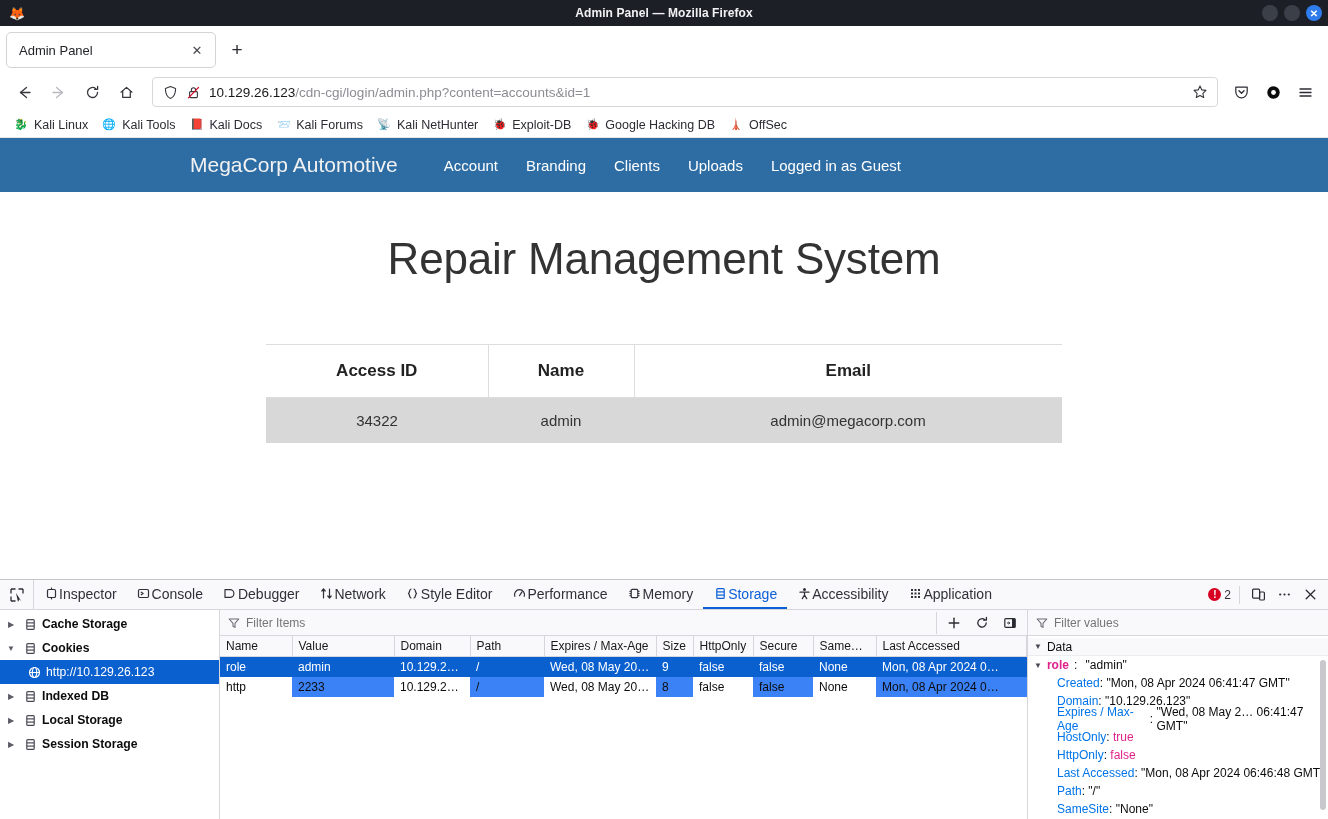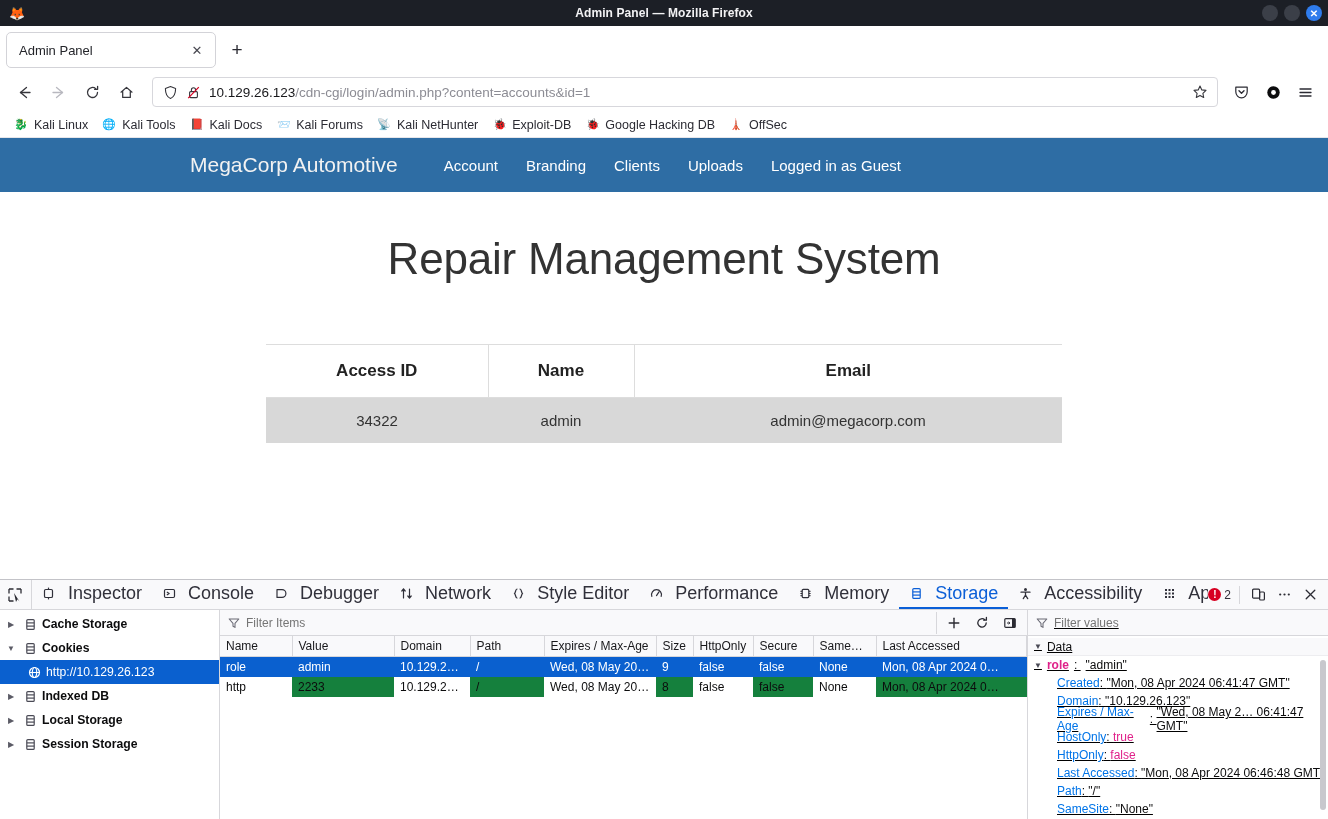--- a/index.html
+++ b/index.html
@@ -80,21 +80,21 @@
   .acct-table td {
     background: #d8d8d8; font-size: 15px; color: #333; padding: 14px 12px; text-align: center;
     border-top: 1px solid #dddddd;
   }
 
   
   .devtools { flex: 0 0 240px; height: 240px; background: #f9f9fb; border-top: 1px solid #c3c3c8; display: flex; flex-direction: column; }
   .dt-toolbar { height: 30px; display: flex; align-items: stretch; border-bottom: 1px solid #d7d7db; background: #f9f9fb; }
   .dt-picker { width: 34px; display: flex; align-items: center; justify-content: center; color: #2b2b33; border-right: 1px solid #d7d7db; }
   .dt-tabs { display: flex; align-items: stretch; flex: 1 1 auto; overflow: hidden; }
-  .dt-tab { display: flex; align-items: center; gap: 12px; padding: 0 10px; font-size: 18px; color: #30303a; white-space: nowrap; border-bottom: 2px solid transparent; }
+  .dt-tab { display: flex; align-items: center; gap: 1px; padding: 0 10px; font-size: 14px; color: #30303a; white-space: nowrap; border-bottom: 2px solid transparent; }
   .dt-tab.active { color: #0b5fd7; border-bottom: 2px solid #0b5fd7; }
   .dt-tab .ti { display: inline-flex; width: 14px; height: 14px; align-items: center; justify-content: center; }
   .dt-right { display: flex; align-items: center; gap: 2px; padding-right: 6px; }
   .err-badge { display: flex; align-items: center; gap: 3px; font-size: 12px; color: #30303a; padding-right: 8px; margin-right: 4px; border-right: 1px solid #d7d7db; height: 18px; }
   .err-dot { width: 13px; height: 13px; border-radius: 50%; background: #d70022; color: #fff; font-size: 10px; font-weight: bold; display: flex; align-items: center; justify-content: center; line-height: 1; }
   .dt-ico { width: 24px; height: 24px; display: flex; align-items: center; justify-content: center; color: #2b2b33; }
 
   .dt-body { flex: 1 1 auto; display: flex; min-height: 0; }
 
   
@@ -119,24 +119,24 @@
   .ck-table { width: 100%; border-collapse: collapse; table-layout: fixed; font-size: 12px; }
   .ck-table th {
     text-align: left; font-weight: normal; color: #18181b; background: #f9f9fb;
     padding: 3px 6px; border-right: 1px solid #d7d7db; border-bottom: 1px solid #d7d7db;
     white-space: nowrap; overflow: hidden; text-overflow: ellipsis; height: 20px;
   }
   .ck-table td {
     padding: 3px 6px; color: #0c0c0d; white-space: nowrap; overflow: hidden; text-overflow: ellipsis; height: 20px;
   }
   tr.sel td { background: #0a60cf !important; color: #ffffff; }
-  tr.norm td.alt { background: #15803d; }
-
-  
-  .st-side { width: 300px; flex: 0 0 300px; background: #fff; display: flex; flex-direction: column; min-width: 0; text-decoration: underline; }
+  tr.norm td.alt { background: #3b82f6; }
+
+  
+  .st-side { width: 300px; flex: 0 0 300px; background: #fff; display: flex; flex-direction: column; min-width: 0; }
   .sd-head { height: 26px; display: flex; align-items: center; border-bottom: 1px solid #d7d7db; background: #f9f9fb; padding: 0 4px; }
   .sd-body { flex: 1 1 auto; overflow: hidden; position: relative; font-size: 12px; padding-top: 2px; }
   .sd-group { display: flex; align-items: center; height: 18px; padding-left: 6px; gap: 5px; background: #f9f9fb; border-bottom: 1px solid #ededf0; color: #0c0c0d; }
   .caret { color: #4a4a55; font-size: 8px; display: inline-block; }
   .sd-node { display: flex; align-items: center; height: 18px; padding-left: 6px; gap: 5px; }
   .sd-prop { display: flex; align-items: center; height: 18px; padding-left: 29px; }
   .k-name { color: #e0218a; font-weight: bold; }
   .k-prop { color: #0074e8; }
   .v-str { color: #0c0c0d; }
   .v-bool { color: #e0218a; }

